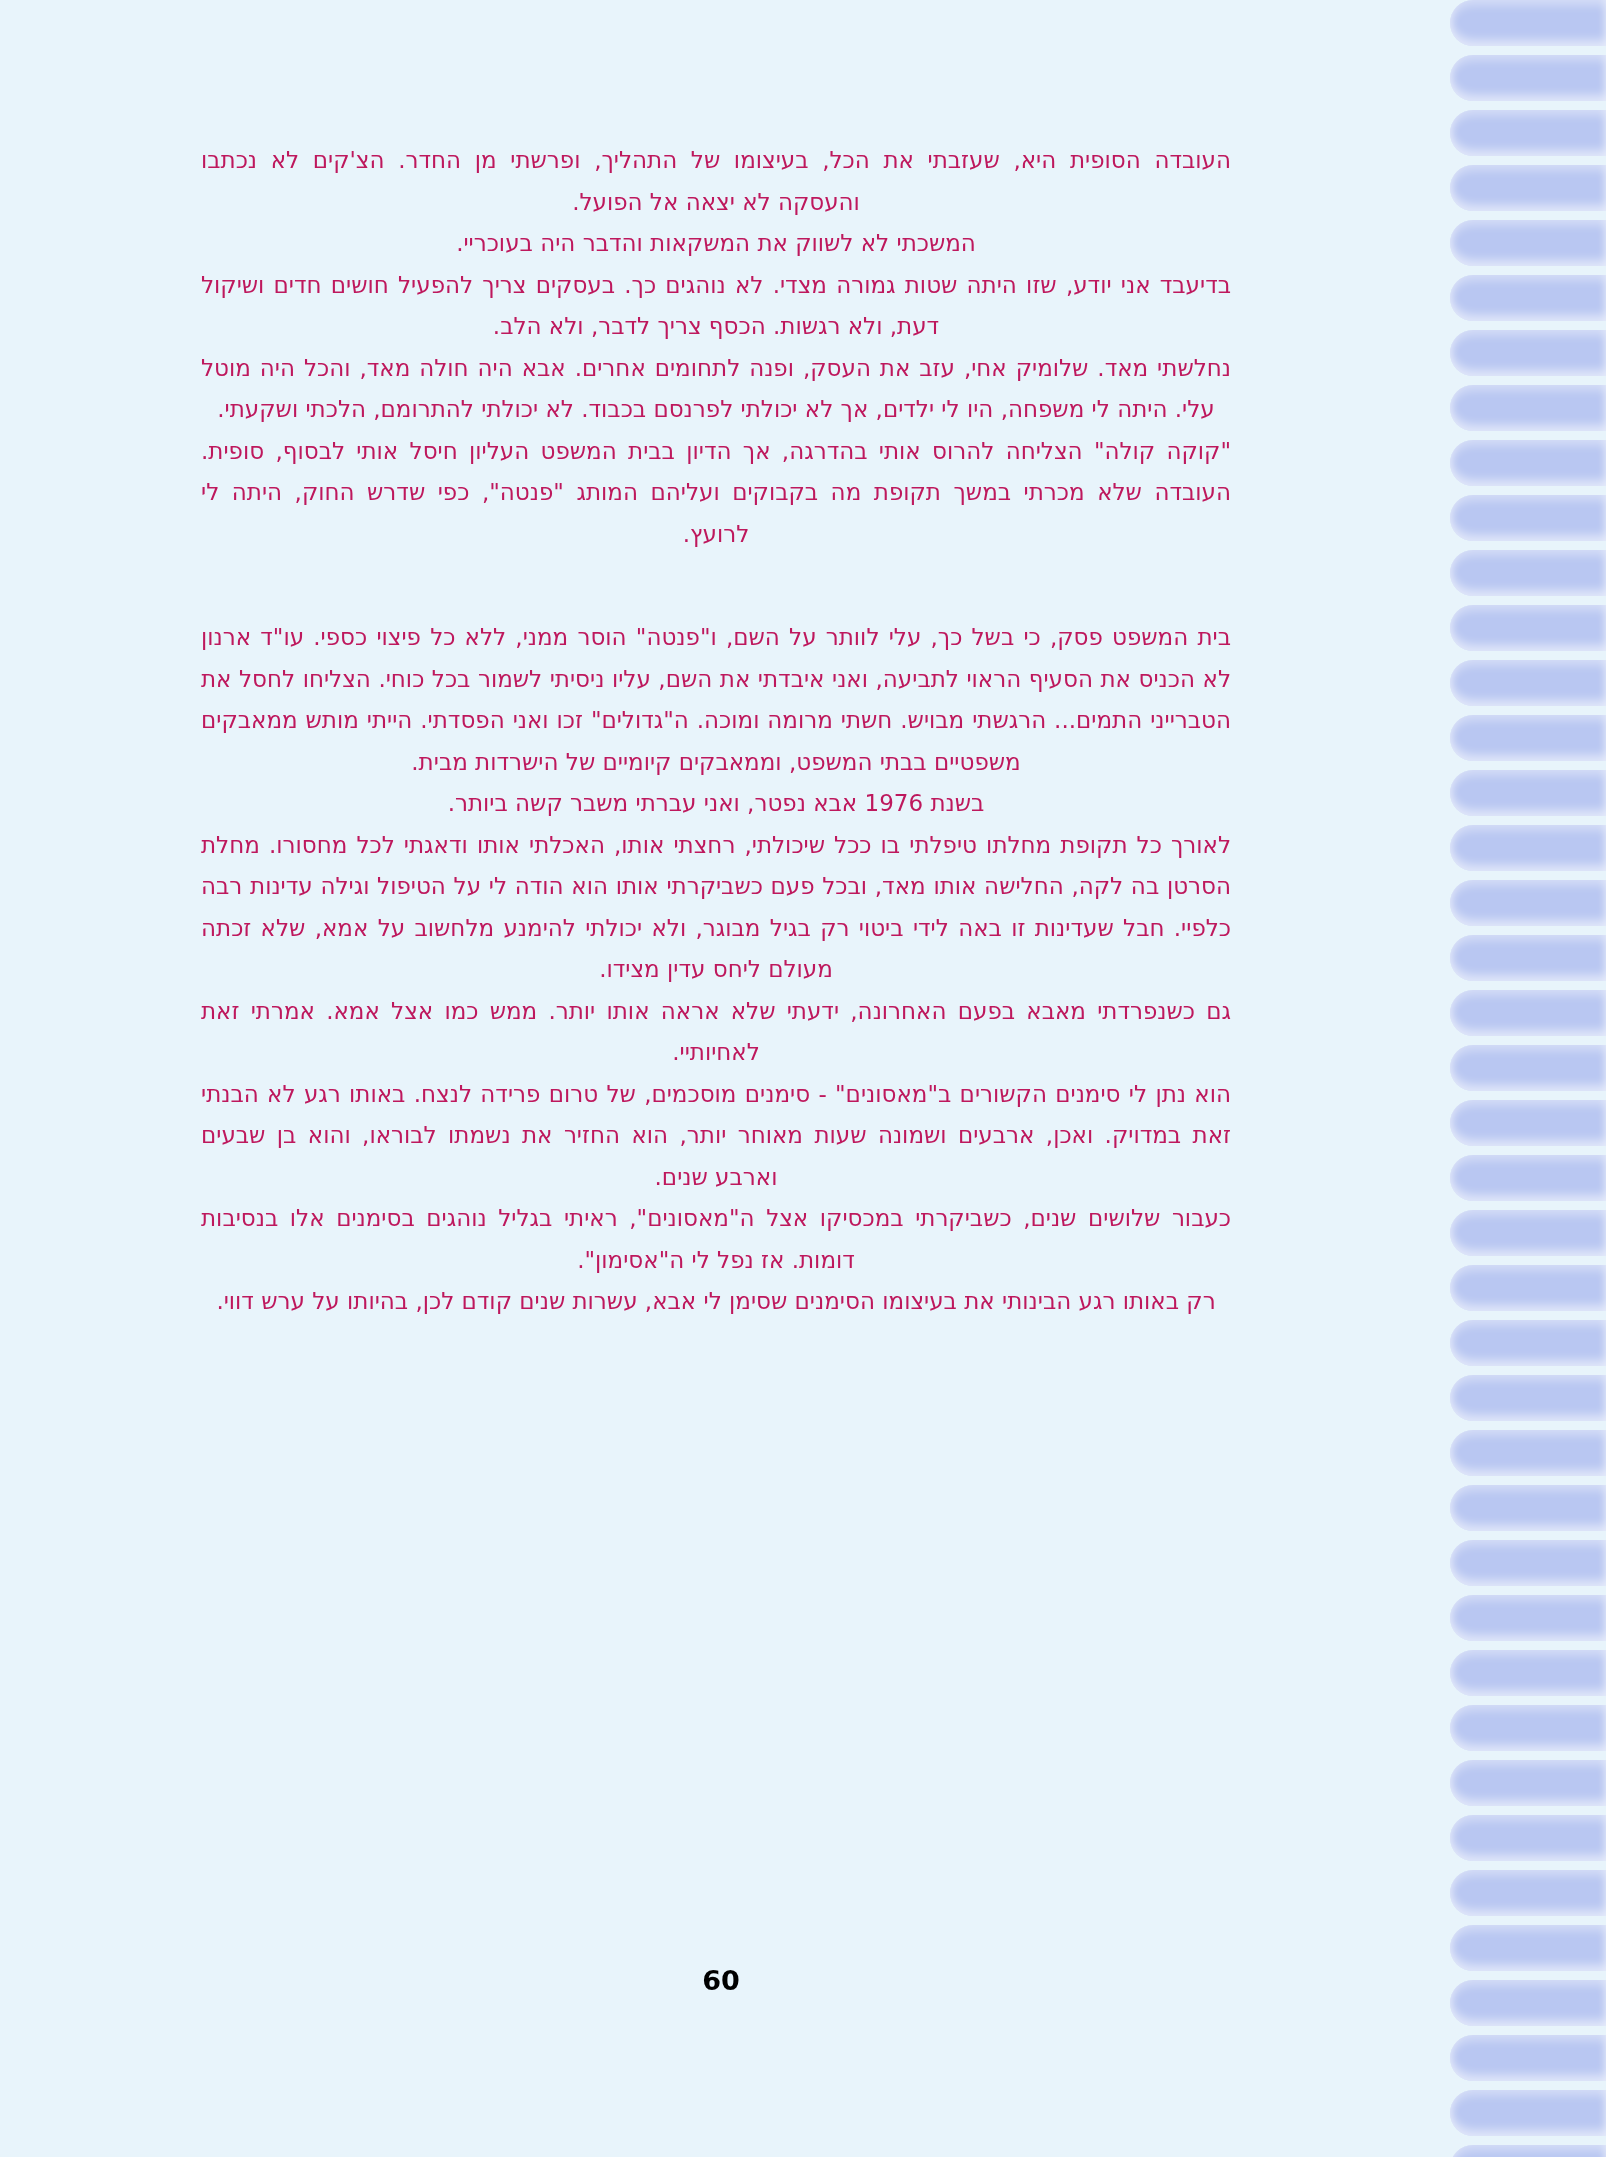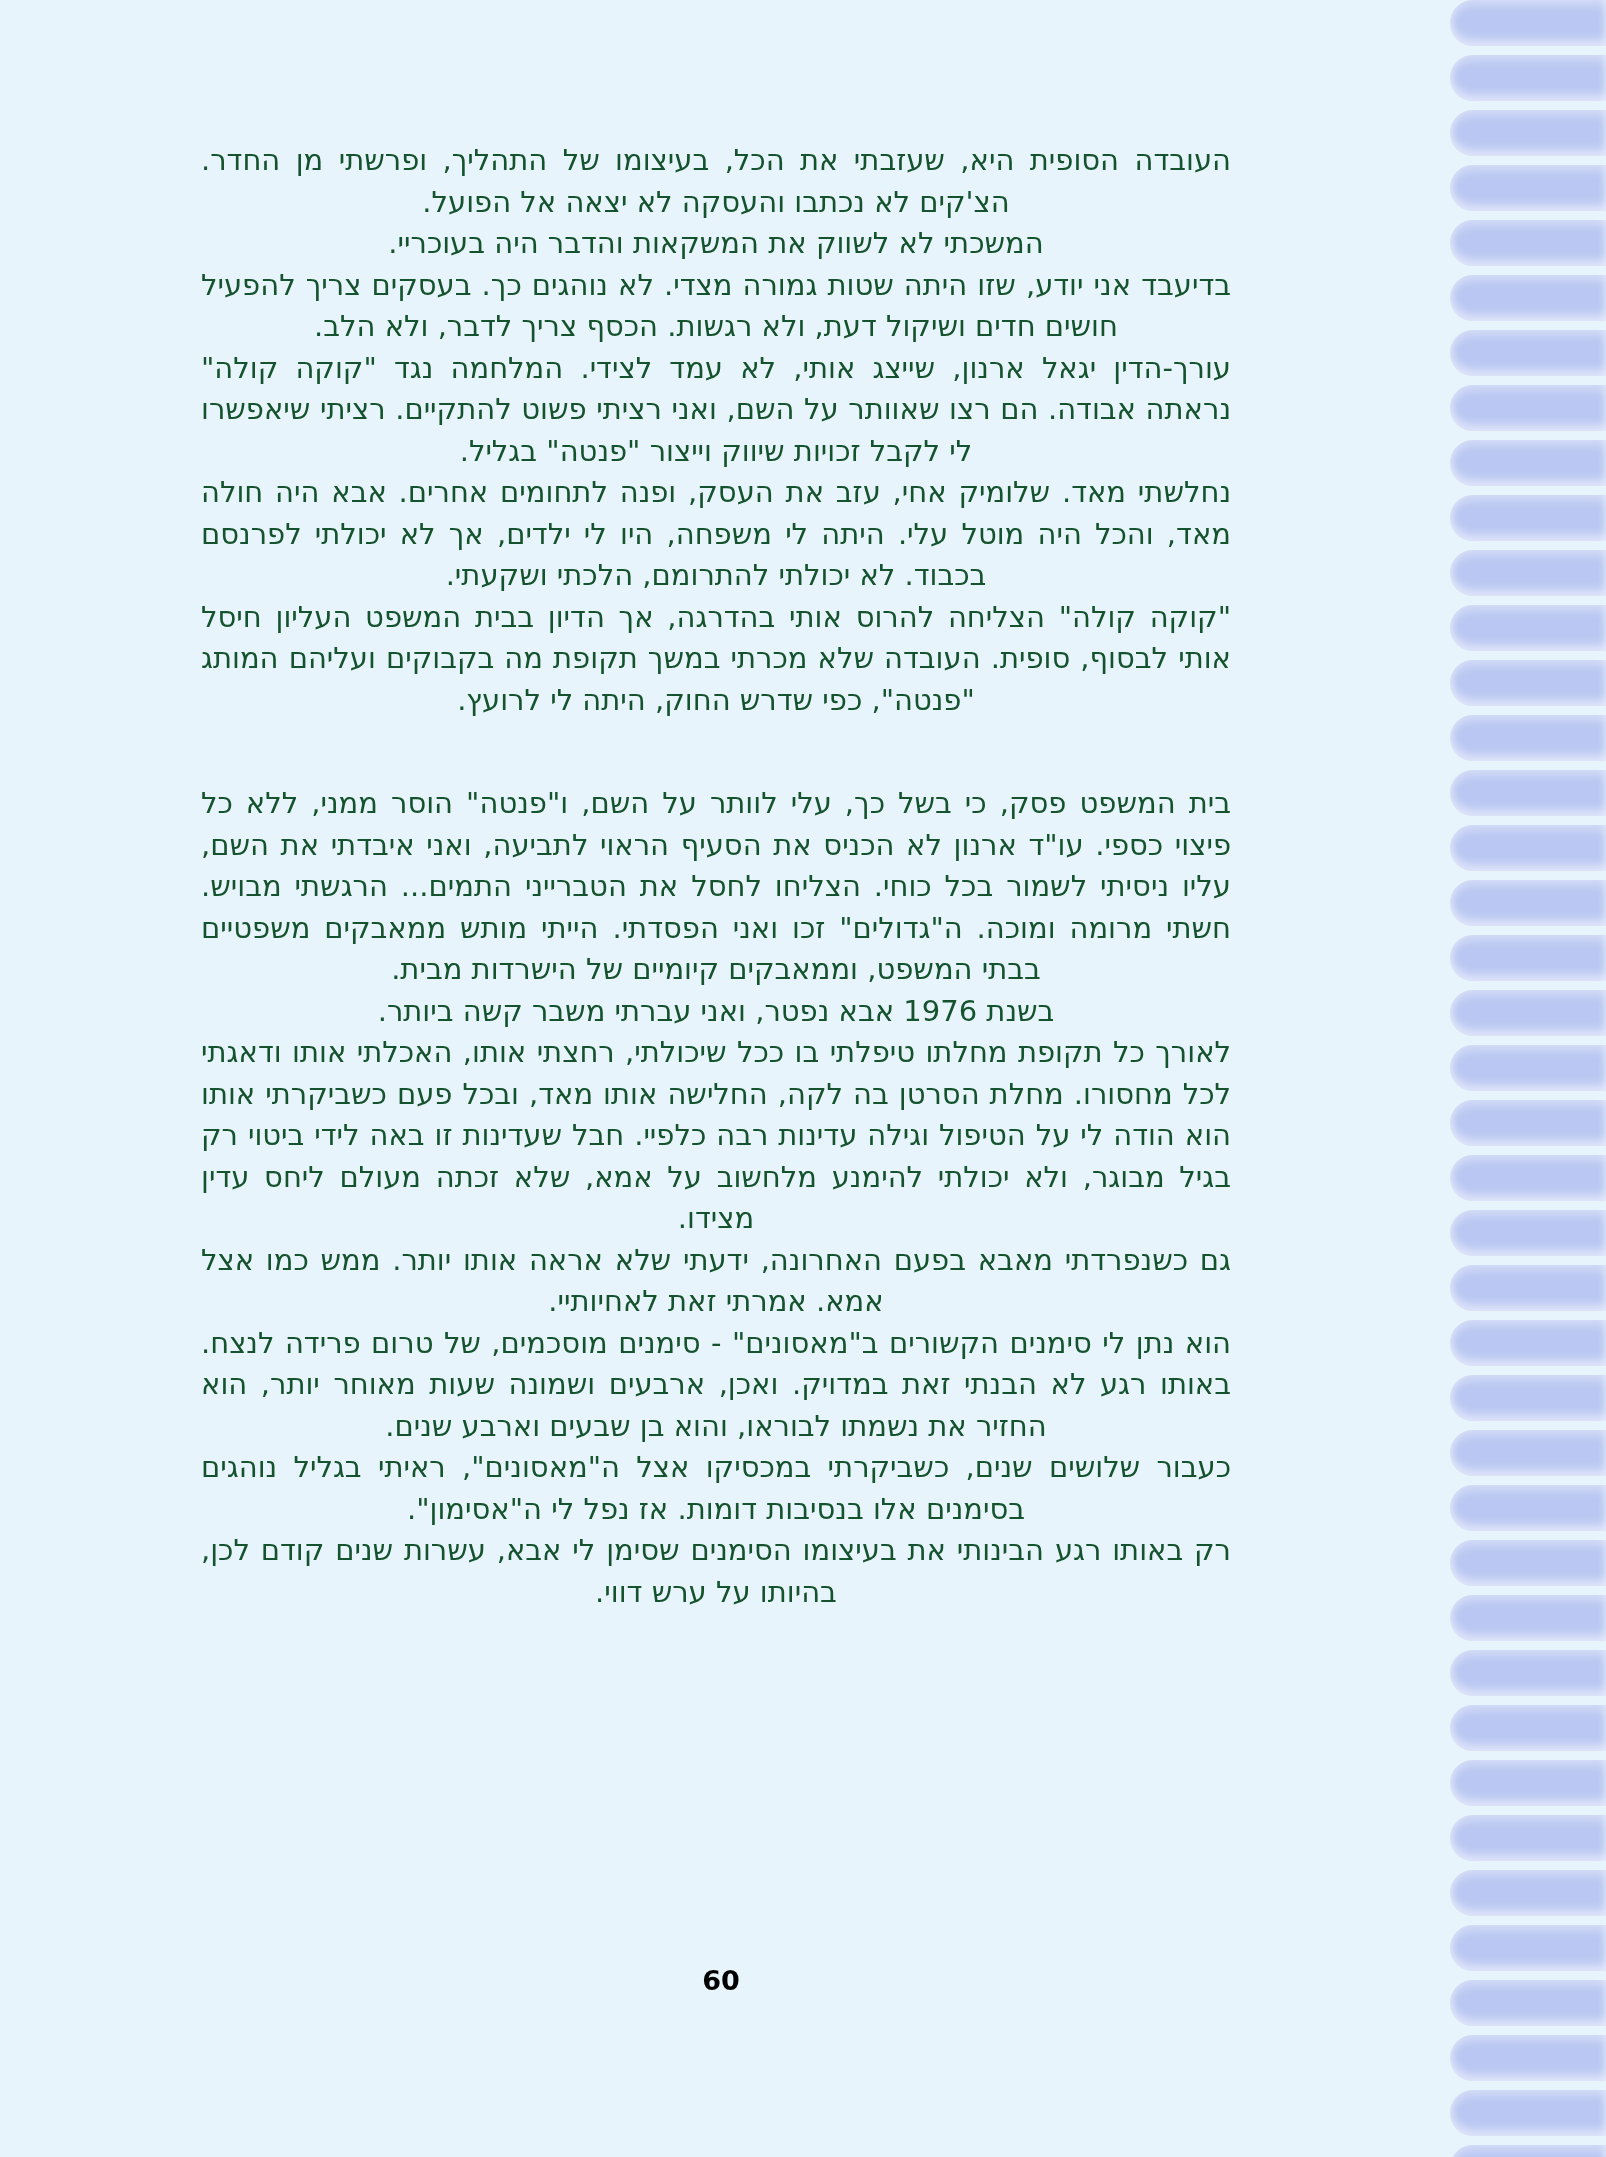--- a/index.html
+++ b/index.html
@@ -48,23 +48,23 @@
     height: 2157px;
   }
 
   .content {
     position: absolute;
     top: 140px;
     right: 195px;
     width: 1030px;
     text-align: justify;
     direction: rtl;
-    font-size: 29px;
+    font-size: 23px;
     line-height: 41.5px;
-    color: #14532d;
+    color: #be185d;
     letter-spacing: 0px;
   }
 
   .content p {
     margin: 0 0 0 0;
     text-align: justify;
     text-align-last: center;
   }
 
   .content p.gap {
@@ -85,21 +85,20 @@
 </style>
 </head>
 <body>
 
 <div class="page">
 
   <div class="content">
     <p>העובדה הסופית היא, שעזבתי את הכל, בעיצומו של התהליך, ופרשתי מן החדר. הצ'קים לא נכתבו והעסקה לא יצאה אל הפועל.</p>
     <p>המשכתי לא לשווק את המשקאות והדבר היה בעוכריי.</p>
     <p>בדיעבד אני יודע, שזו היתה שטות גמורה מצדי. לא נוהגים כך. בעסקים צריך להפעיל חושים חדים ושיקול דעת, ולא רגשות. הכסף צריך לדבר, ולא הלב.</p>
-    <p>עורך-הדין יגאל ארנון, שייצג אותי, לא עמד לצידי. המלחמה נגד "קוקה קולה" נראתה אבודה. הם רצו שאוותר על השם, ואני רציתי פשוט להתקיים. רציתי שיאפשרו לי לקבל זכויות שיווק וייצור "פנטה" בגליל.</p>
     <p>נחלשתי מאד. שלומיק אחי, עזב את העסק, ופנה לתחומים אחרים. אבא היה חולה מאד, והכל היה מוטל עלי. היתה לי משפחה, היו לי ילדים, אך לא יכולתי לפרנסם בכבוד. לא יכולתי להתרומם, הלכתי ושקעתי.</p>
     <p>"קוקה קולה" הצליחה להרוס אותי בהדרגה, אך הדיון בבית המשפט העליון חיסל אותי לבסוף, סופית. העובדה שלא מכרתי במשך תקופת מה בקבוקים ועליהם המותג "פנטה", כפי שדרש החוק, היתה לי לרועץ.</p>
 
     <p class="gap">בית המשפט פסק, כי בשל כך, עלי לוותר על השם, ו"פנטה" הוסר ממני, ללא כל פיצוי כספי. עו"ד ארנון לא הכניס את הסעיף הראוי לתביעה, ואני איבדתי את השם, עליו ניסיתי לשמור בכל כוחי. הצליחו לחסל את הטברייני התמים... הרגשתי מבויש. חשתי מרומה ומוכה. ה"גדולים" זכו ואני הפסדתי. הייתי מותש ממאבקים משפטיים בבתי המשפט, וממאבקים קיומיים של הישרדות מבית.</p>
     <p>בשנת 1976 אבא נפטר, ואני עברתי משבר קשה ביותר.</p>
     <p>לאורך כל תקופת מחלתו טיפלתי בו ככל שיכולתי, רחצתי אותו, האכלתי אותו ודאגתי לכל מחסורו. מחלת הסרטן בה לקה, החלישה אותו מאד, ובכל פעם כשביקרתי אותו הוא הודה לי על הטיפול וגילה עדינות רבה כלפיי. חבל שעדינות זו באה לידי ביטוי רק בגיל מבוגר, ולא יכולתי להימנע מלחשוב על אמא, שלא זכתה מעולם ליחס עדין מצידו.</p>
     <p>גם כשנפרדתי מאבא בפעם האחרונה, ידעתי שלא אראה אותו יותר. ממש כמו אצל אמא. אמרתי זאת לאחיותיי.</p>
     <p>הוא נתן לי סימנים הקשורים ב"מאסונים" - סימנים מוסכמים, של טרום פרידה לנצח. באותו רגע לא הבנתי זאת במדויק. ואכן, ארבעים ושמונה שעות מאוחר יותר, הוא החזיר את נשמתו לבוראו, והוא בן שבעים וארבע שנים.</p>
     <p>כעבור שלושים שנים, כשביקרתי במכסיקו אצל ה"מאסונים", ראיתי בגליל נוהגים בסימנים אלו בנסיבות דומות. אז נפל לי ה"אסימון".</p>
     <p>רק באותו רגע הבינותי את בעיצומו הסימנים שסימן לי אבא, עשרות שנים קודם לכן, בהיותו על ערש דווי.</p>

